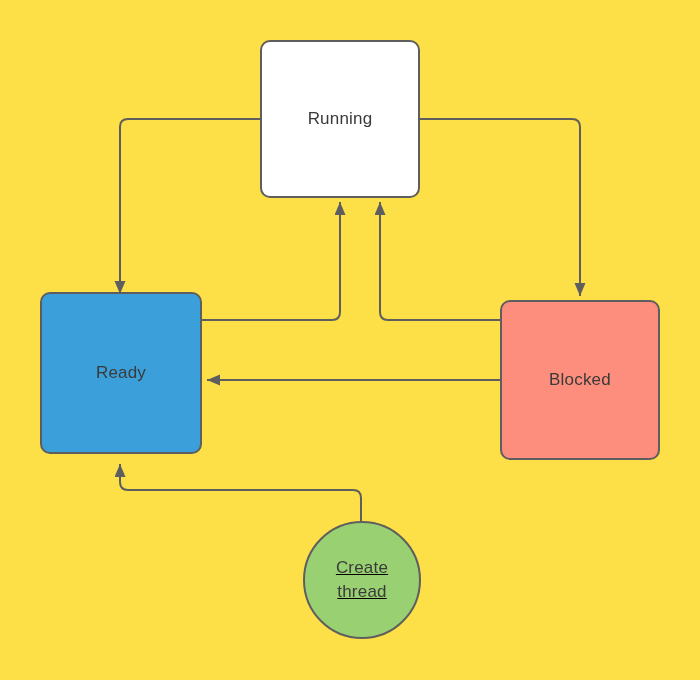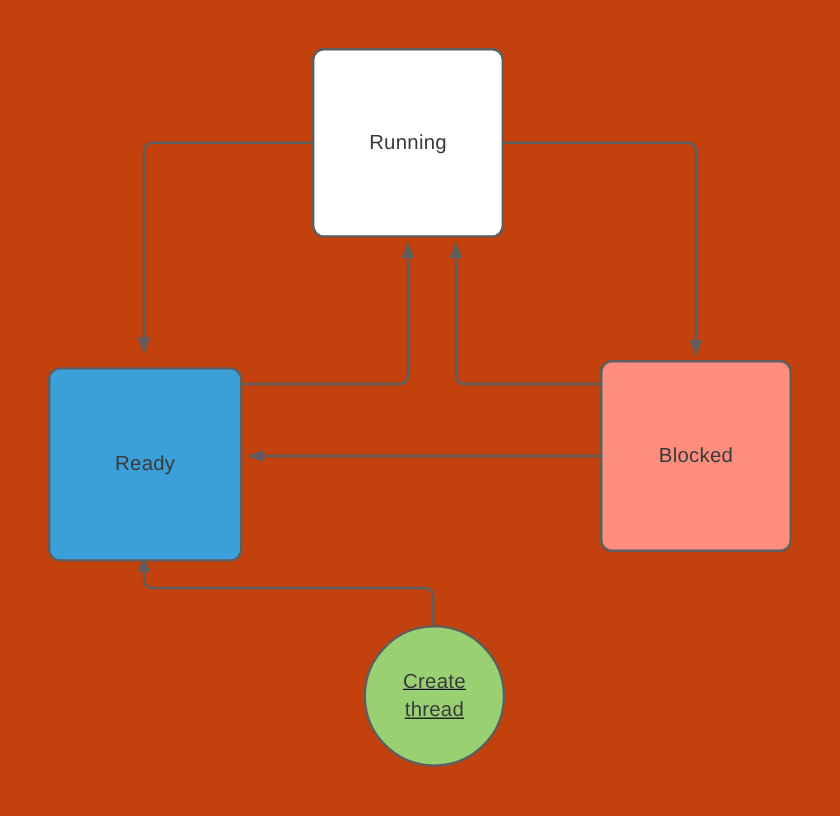--- a/index.html
+++ b/index.html
@@ -4,21 +4,21 @@
 <style>
   html, body {
     margin: 0;
     padding: 0;
     background: #ffffff;
   }
   .canvas {
     position: relative;
     width: 700px;
     height: 680px;
-    background: #c2410c;
+    background: #fde047;
     font-family: "Liberation Sans", sans-serif;
     overflow: hidden;
   }
   svg.edge-layer {
     position: absolute;
     left: 0;
     top: 0;
     width: 700px;
     height: 680px;
   }
@@ -65,21 +65,21 @@
     <path class="edge" d="M 202 320 L 332 320 Q 340 320 340 312 L 340 202" style="stroke: rgb(94, 94, 94); stroke-width: 2;"></path>
     <path class="edge" d="M 500 320 L 388 320 Q 380 320 380 312 L 380 202" style="stroke: rgb(94, 94, 94); stroke-width: 2;"></path>
     <path class="edge" d="M 500 380 L 207 380" style="stroke: rgb(94, 94, 94); stroke-width: 2;"></path>
     <path class="edge" d="M 361 521 L 361 498 Q 361 490 353 490 L 128 490 Q 120 490 120 482 L 120 464" style="stroke: rgb(94, 94, 94); stroke-width: 2;"></path>
   </svg>
 
   <div class="node rect" style="left: 260px; top: 40px; width: 160px; height: 158px; background: rgb(255, 255, 255); border-color: rgb(94, 94, 94);">
     <span class="label" style="color: rgb(58, 58, 58);">Running</span>
   </div>
 
-  <div class="node rect" style="left: 40px; top: 306px; width: 162px; height: 162px; background: rgb(59, 160, 218); border-color: rgb(94, 94, 94);">
+  <div class="node rect" style="left: 40px; top: 292px; width: 162px; height: 162px; background: rgb(59, 160, 218); border-color: rgb(94, 94, 94);">
     <span class="label" style="color: rgb(58, 58, 58);">Ready</span>
   </div>
 
   <div class="node rect" style="left: 500px; top: 300px; width: 160px; height: 160px; background: rgb(253, 142, 126); border-color: rgb(94, 94, 94); align-items: center;">
     <span class="label" style="color: rgb(58, 58, 58);">Blocked</span>
   </div>
 
   <div class="node circle" style="left: 303px; top: 521px; width: 118px; height: 118px; background: rgb(153, 209, 114); border-radius: 50%; border-color: rgb(94, 94, 94); text-decoration: underline;">
     <span class="label" style="color: rgb(58, 58, 58);">Create thread</span>
   </div>

